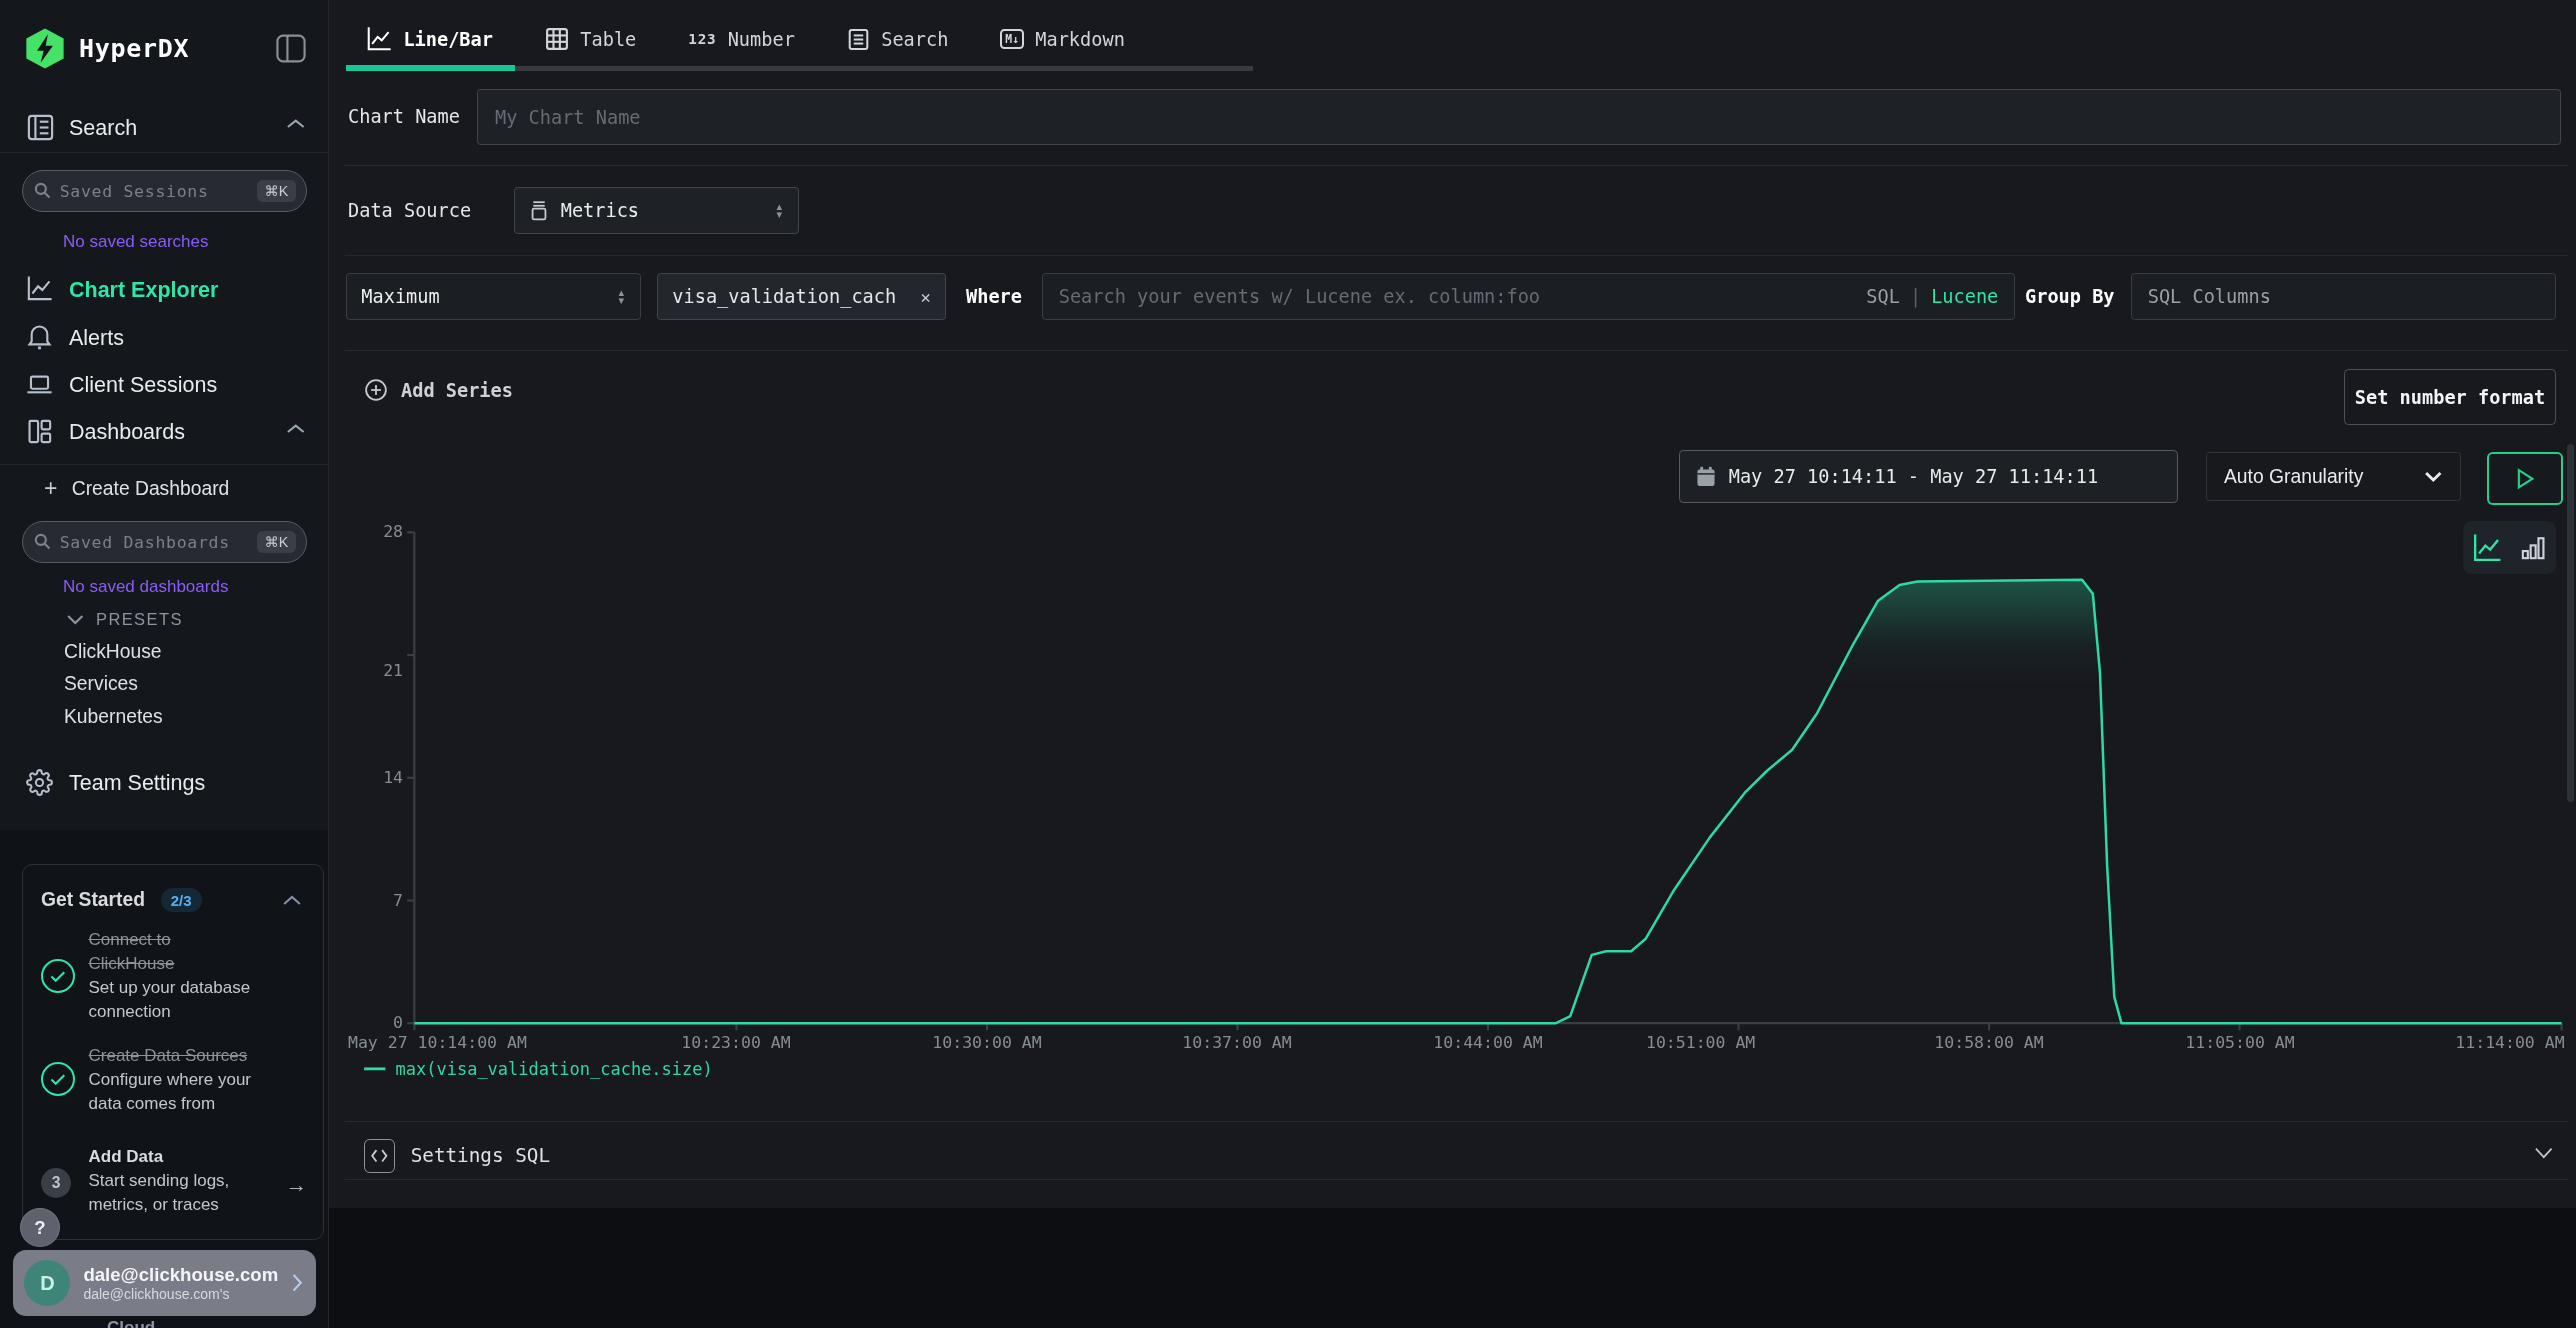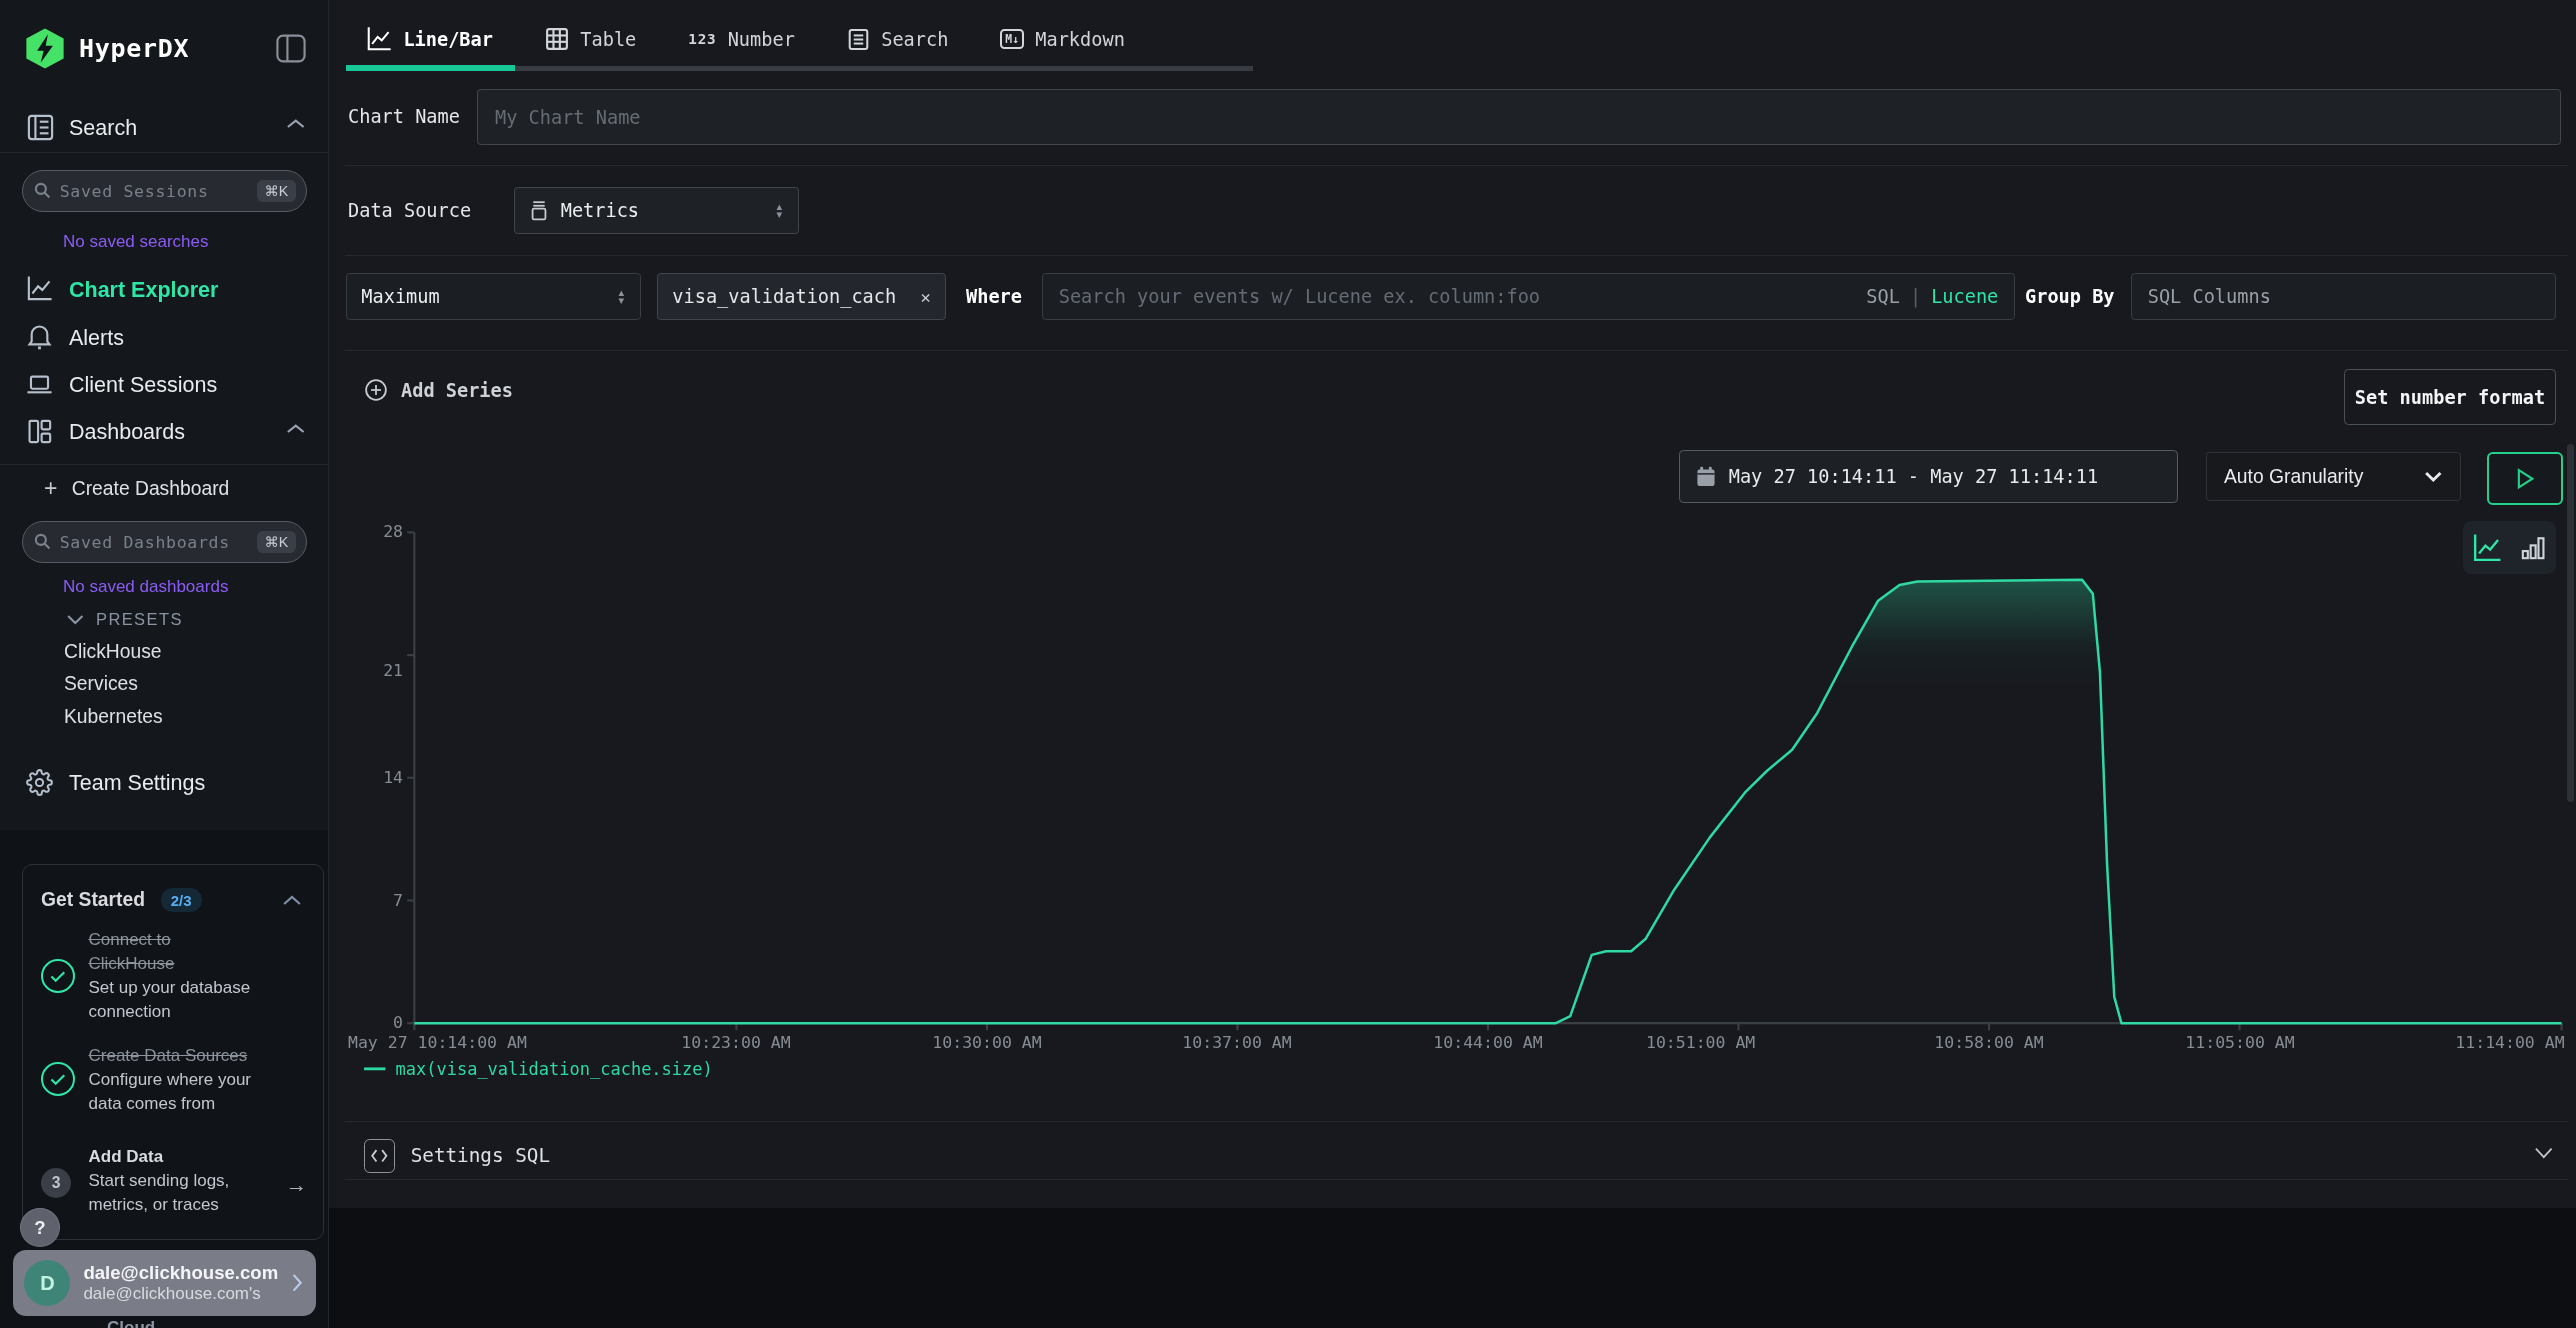--- a/index.html
+++ b/index.html
@@ -240,21 +240,21 @@
     <div class="abs help-bubble">
       <span>?</span>
     </div>
 
     <div class="abs" id="user-chip">
       <div id="avatar">
         <span>D</span>
       </div>
       <div style="margin-left:13px;flex:1;overflow:hidden;">
         <div style="font-size:18.6px;font-weight:bold;color:#f4f5f7;white-space:nowrap;">dale@clickhouse.com</div>
-        <div style="font-size:17px;color:#d7dade;white-space:nowrap;">dale@clickhouse.com's</div>
+        <div style="font-size:14px;color:#d7dade;white-space:nowrap;">dale@clickhouse.com's</div>
       </div>
       <svg width="14.3" height="21.5" viewBox="0 0 20 30" fill="none" stroke="#b9cdea" stroke-width="3">
         <polyline points="5,4 15,15 5,26"></polyline>
       </svg>
     </div>
     <div class="abs" style="left:107px;top:1318px;font-size:17px;color:#8d95a5;font-weight:bold;">Cloud</div>
   </div>
 
   <div id="content" class="abs"></div>
   <div id="content-below" class="abs"></div>

